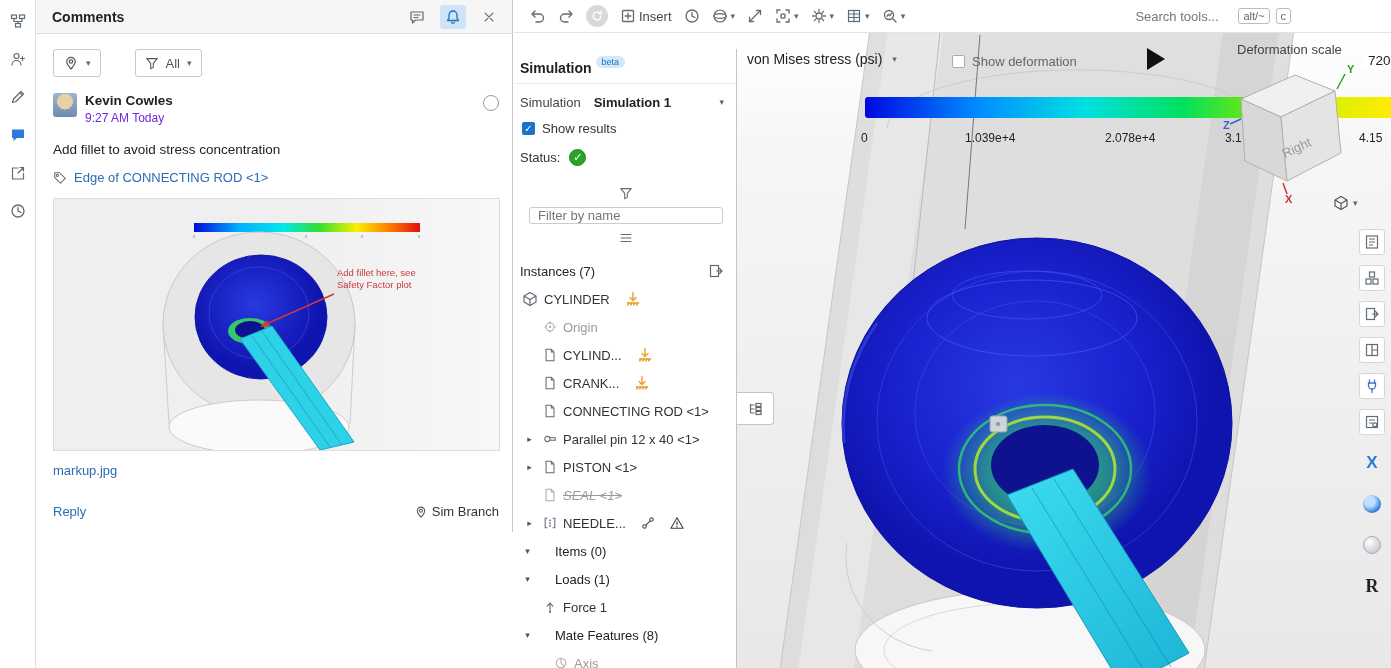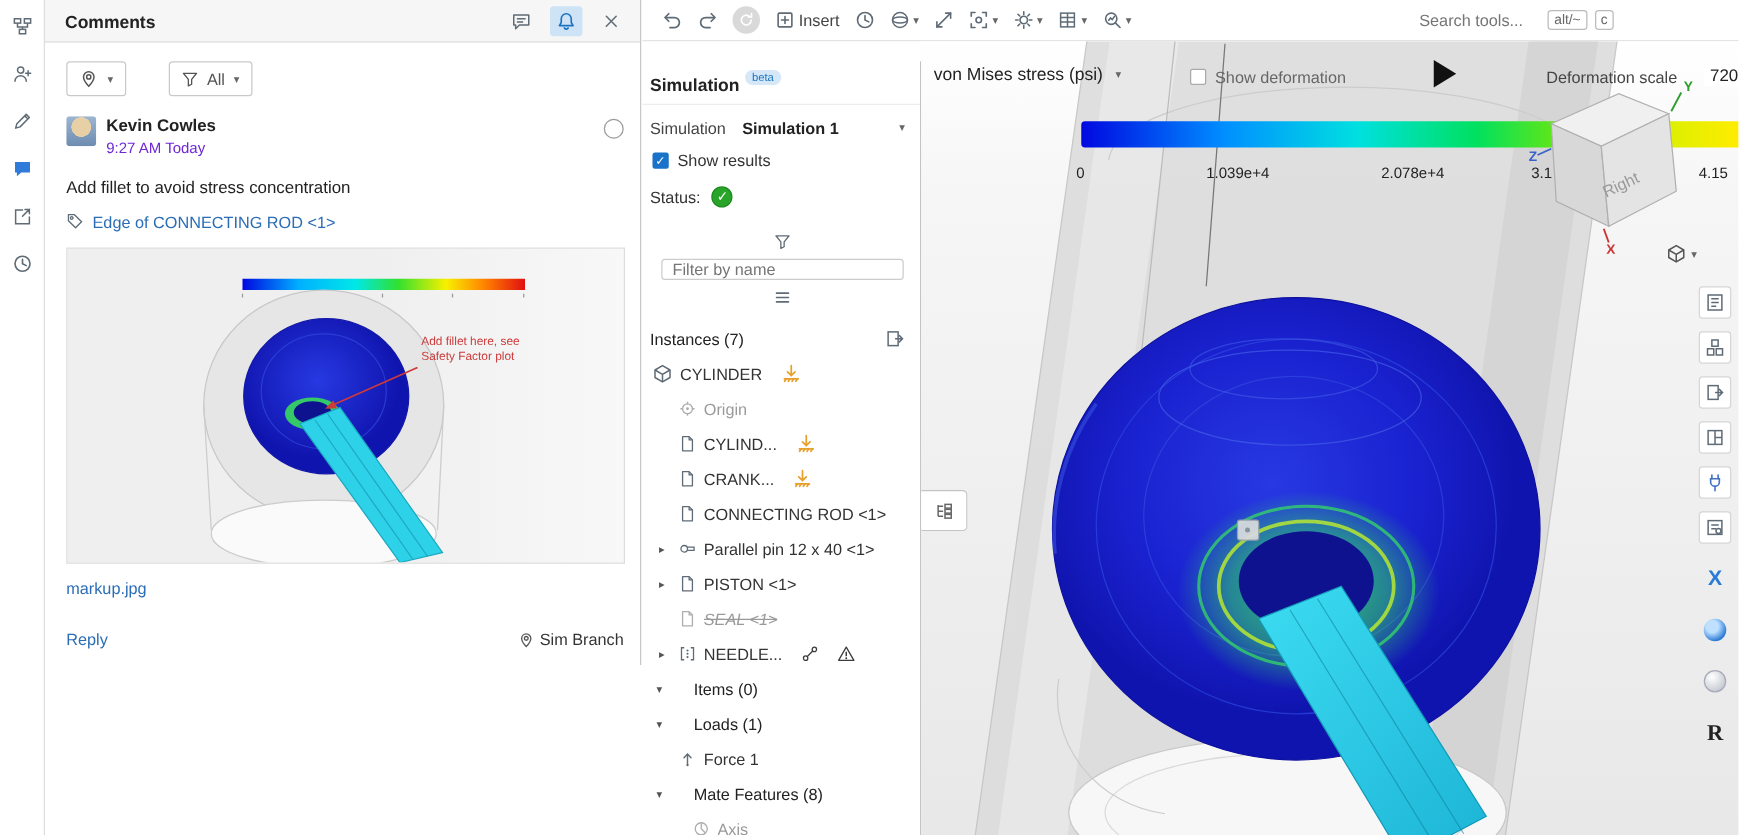--- a/index.html
+++ b/index.html
@@ -31,21 +31,21 @@
   .caret{font-size:9px;color:#666;line-height:1;}
   .comment-card{padding:6px 13px 0 17px;}
   .comment-head{display:flex;align-items:flex-start;gap:8px;}
   .avatar{width:24px;height:24px;border-radius:3px;flex:0 0 auto;
     background:radial-gradient(circle at 50% 36%, #e7cfa6 0 40%, rgba(0,0,0,0) 41%),
                linear-gradient(180deg,#9db6d2 0%,#6d8cb0 100%);}
   .author{font-weight:bold;font-size:13.5px;color:#222;}
   .time{color:#6d28d9;font-size:12px;margin-top:3px;}
   .read-circle{width:14px;height:14px;border:1px solid #9a9a9a;border-radius:50%;margin-left:auto;margin-top:2px;}
   .comment-body{margin-top:17px;font-size:13.5px;color:#222;}
-  .tag-row{display:flex;align-items:flex-start;gap:7px;margin-top:13px;color:#5f6b76;}
+  .tag-row{display:flex;align-items:center;gap:7px;margin-top:13px;color:#5f6b76;}
   a.link{color:#2a6db5;text-decoration:none;font-size:13px;}
   .snapshot{margin-top:13px;width:445px;height:251px;border:1px solid #ddd;position:relative;
     background:linear-gradient(90deg,#efefef 0 55%,#f8f8f8 100%);overflow:hidden;}
   .attach-row{margin-top:12px;}
   .reply-row{display:flex;align-items:center;margin-top:26px;}
   .branch{margin-left:auto;display:flex;align-items:center;gap:4px;color:#333;font-size:13px;}
 
   
   .toolbar{position:absolute;left:514px;top:0;width:877px;height:33px;background:#fff;
     border-bottom:1px solid #e3e3e3;box-sizing:border-box;display:flex;align-items:center;
@@ -98,21 +98,21 @@
   
   .viewport{position:absolute;left:737px;top:33px;width:654px;height:635px;overflow:hidden;
     background:linear-gradient(180deg,#ffffff 0,#f6f6f6 120px,#e8e8e8 100%);}
   .model-svg{position:absolute;left:0;top:0;z-index:1;}
   .vp-abs{position:absolute;z-index:5;}
   .result-dd{left:10px;top:18px;display:flex;align-items:center;gap:10px;font-size:14px;color:#222;}
   .def-check{left:215px;top:21px;display:flex;align-items:center;gap:7px;color:#666;font-size:13px;}
   .empty-check{width:13px;height:13px;border:1px solid #aaa;background:#fff;border-radius:2px;box-sizing:border-box;}
   .play-btn{left:410px;top:15px;width:0;height:0;border-left:18px solid #111;
     border-top:11px solid transparent;border-bottom:11px solid transparent;}
-  .def-label{left:500px;top:21px;color:#444;font-size:13px;}
+  .def-label{left:500px;top:9px;color:#444;font-size:13px;}
   .def-value{left:626px;top:19px;color:#222;font-size:13.5px;background:#fff;padding:1px 5px;}
   .legend{position:absolute;left:128px;top:64px;width:526px;height:21px;z-index:2;
     border-radius:3px 0 0 3px;
     background:linear-gradient(90deg,#0008e0 0%,#0090ff 22%,#00e0e0 42%,#00e060 60%,#80e800 76%,#d8f000 88%,#ffec00 100%);}
   .tick{position:absolute;top:98px;color:#222;font-size:12px;z-index:2;}
   .viewcube{position:absolute;left:486px;top:28px;z-index:3;}
   .view-opts{position:absolute;left:596px;top:162px;z-index:4;display:flex;align-items:center;gap:4px;color:#555;}
   .right-rail{position:absolute;right:3px;top:196px;width:32px;display:flex;flex-direction:column;
     gap:10px;align-items:center;z-index:6;}
   .rr-btn{width:26px;height:26px;border:1px solid #d6d6d6;border-radius:3px;background:#fff;

